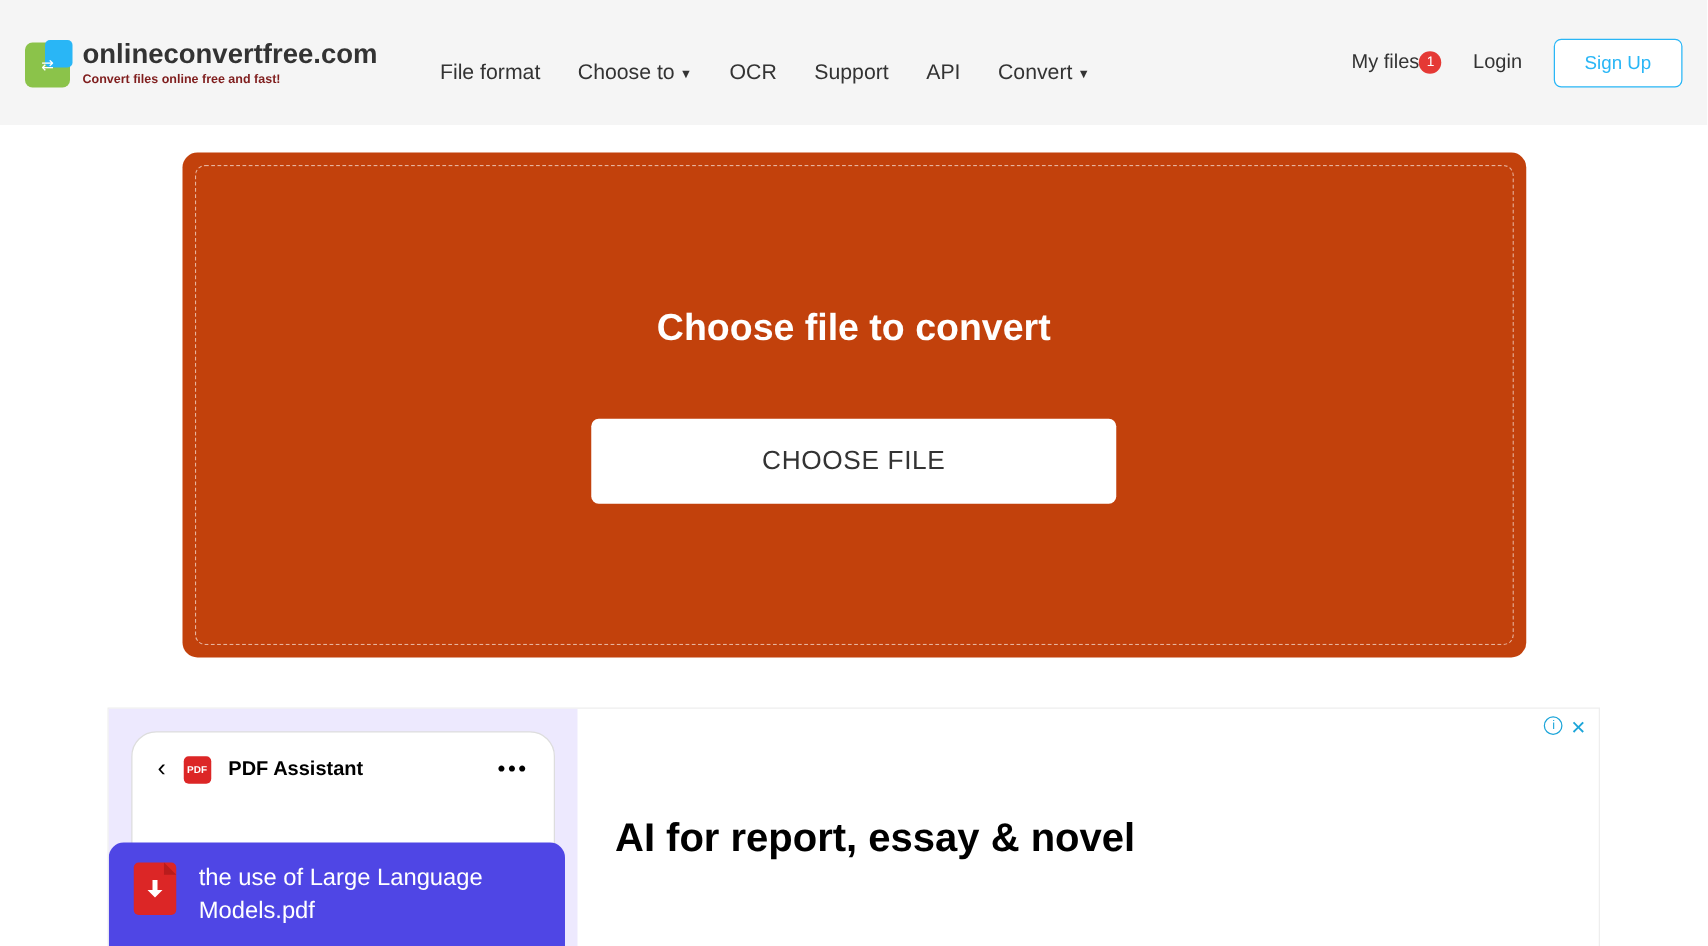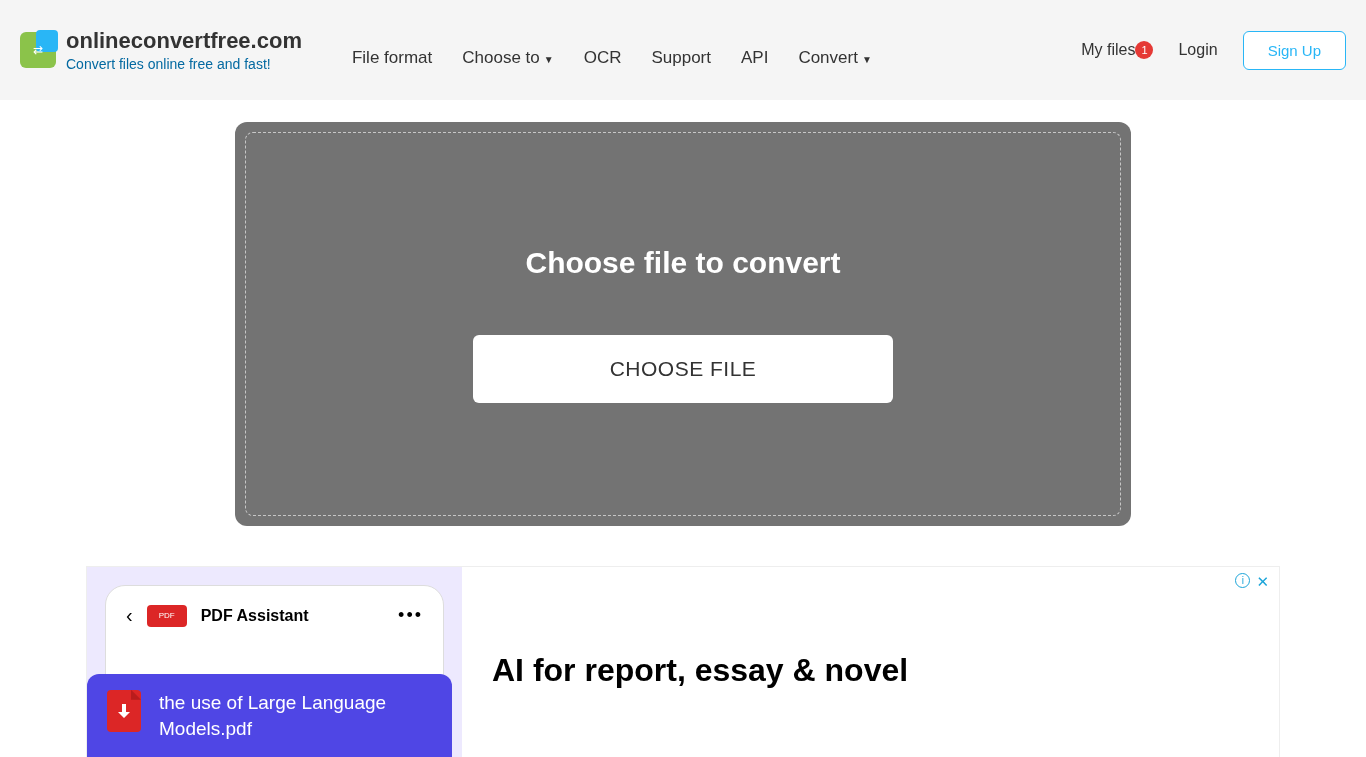--- a/index.html
+++ b/index.html
@@ -49,23 +49,24 @@
       z-index: 2;
     }
     
     .site-title {
       font-size: 22px;
       font-weight: 700;
       color: #333;
     }
     
     .site-subtitle {
-      font-size: 14px;
-      color: #0369a1;
+      font-size: 10px;
+      color: #7f1d1d;
       margin-top: 2px;
+      font-weight: bold;
     }
     
     .nav {
       display: flex;
       gap: 30px;
       margin-left: 50px;
       margin-top: 16px;
     }
     
     .nav-item {
@@ -121,23 +122,23 @@
       color: #29b6f6;
       background: white;
       padding: 10px 24px;
       border-radius: 6px;
       font-size: 15px;
       cursor: pointer;
     }
     
     .upload-zone {
       margin: 22px auto 0;
-      width: 896px;
+      width: 1075px;
       height: 404px;
-      background: #737373;
+      background: #c2410c;
       border-radius: 12px;
       padding: 10px;
     }
     
     .upload-inner {
       width: 100%;
       height: 100%;
       border: 1px dashed rgba(255,255,255,0.6);
       border-radius: 8px;
       display: flex;
@@ -220,27 +221,27 @@
       gap: 14px;
       margin-bottom: 20px;
     }
     
     .back-chevron {
       font-size: 20px;
       font-weight: 300;
     }
     
     .pdf-icon {
-      width: 40px;
+      width: 22px;
       height: 22px;
       background: #dc2626;
       border-radius: 4px;
       color: white;
       font-size: 8px;
-      font-weight: normal;
+      font-weight: bold;
       display: flex;
       align-items: center;
       justify-content: center;
     }
     
     .phone-title {
       font-size: 16px;
       font-weight: 600;
     }
     

